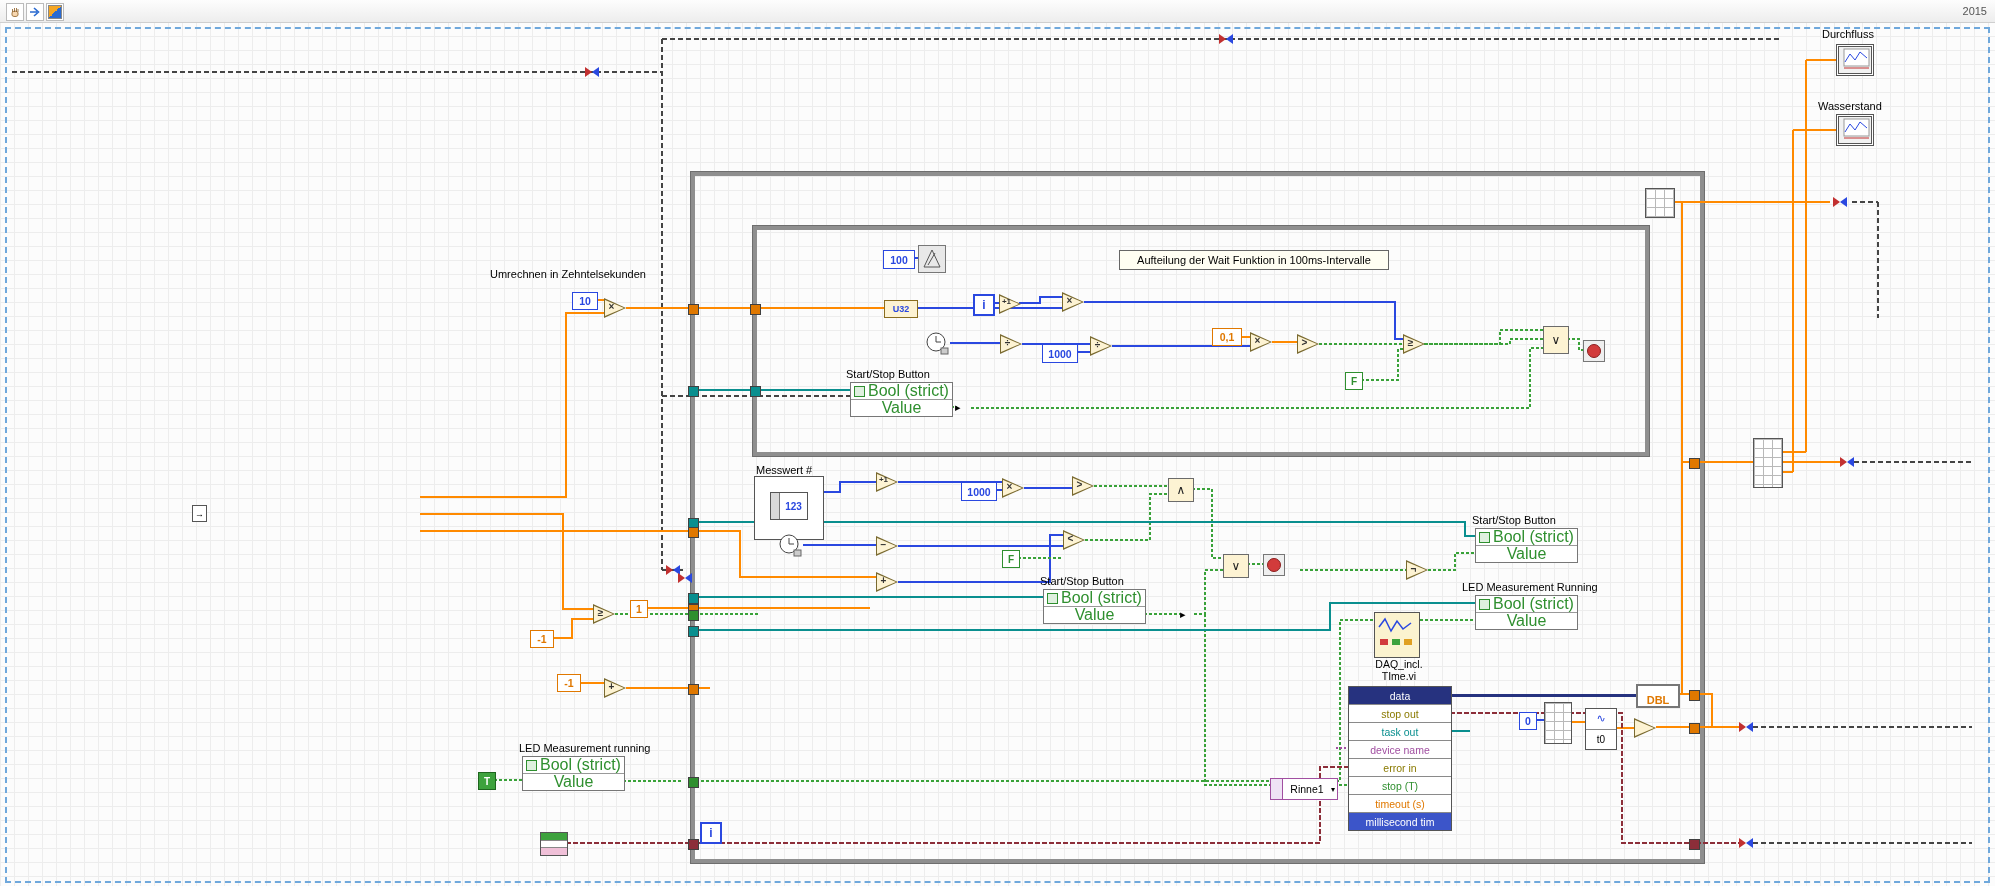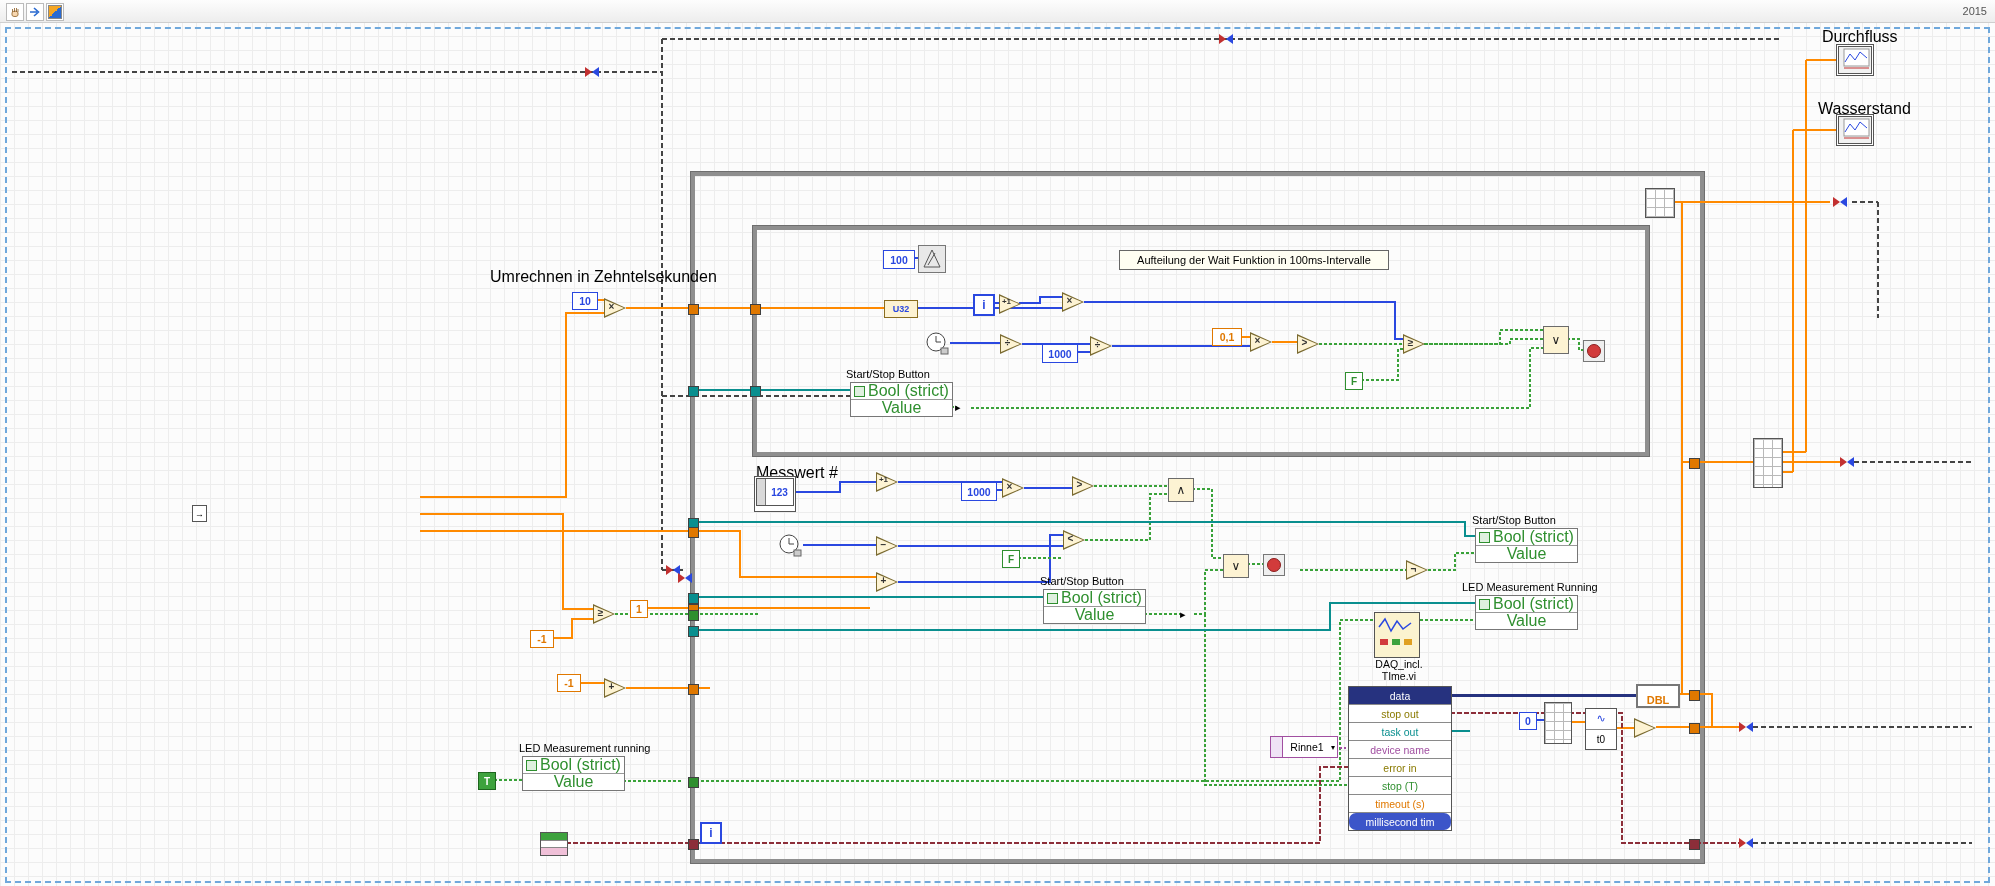--- a/index.html
+++ b/index.html
@@ -16,21 +16,21 @@
   #frame{position:absolute;left:5px;top:5px;width:1981px;height:852px;border:2px dashed #6fa8dc;z-index:0;}
   .loop{position:absolute;border:4px solid #8f8f8f;box-shadow:0 0 0 1px #6e6e6e;z-index:1;}
   #wires{position:absolute;left:0;top:0;z-index:2;}
   .node{z-index:3;}
   .tun{position:absolute;width:9px;height:9px;border:1px solid #404040;z-index:4;}
   .bow{position:absolute;width:14px;height:10px;z-index:4;display:flex;}
   .bow i{display:block;width:0;height:0;border-top:5px solid transparent;border-bottom:5px solid transparent;}
   .bow .bl{border-left:7px solid #c23030;}
   .bow .br{border-right:7px solid #2a48e0;}
   
-  .lbl{position:absolute;font-size:16px;color:#000;white-space:nowrap;z-index:3;}
+  .lbl{position:absolute;font-size:11px;color:#000;white-space:nowrap;z-index:3;}
   .lblbox{position:absolute;border:1px solid #666;background:#fffef2;font-size:11px;color:#000;display:flex;align-items:center;justify-content:center;z-index:3;white-space:nowrap;}
   
   .cb,.co{position:absolute;background:#fff;font-size:10.5px;display:flex;align-items:center;justify-content:center;z-index:3;font-weight:bold;}
   .cb{border:1.5px solid #2a48e0;color:#2a48e0;}
   .co{border:1.5px solid #e07800;color:#e07800;}
   .cf{position:absolute;background:#fff;border:1.5px solid #2f8f2f;color:#2f8f2f;font-weight:bold;font-size:10px;display:flex;align-items:center;justify-content:center;z-index:3;}
   .ct{position:absolute;background:#3da23d;border:1px solid #1e651e;color:#fff;font-weight:bold;font-size:10px;display:flex;align-items:center;justify-content:center;z-index:3;}
   .iterm{position:absolute;width:18px;height:18px;border:2px solid #2a48e0;background:#fff;color:#2a48e0;font-weight:bold;font-size:12px;display:flex;align-items:center;justify-content:center;z-index:3;}
   
   .tri{position:absolute;width:22px;height:20px;z-index:3;}
@@ -50,21 +50,21 @@
   
   .cluster{position:absolute;border:1px solid #808080;background:#fff;z-index:3;}
   .crow{height:17px;border-bottom:1px solid #aaa;display:flex;align-items:center;justify-content:center;font-size:10.5px;color:#e07800;}
   .crow:last-child{border-bottom:none;}
   .carrow{position:absolute;border:1px solid #555;background:#fff;font-size:9px;display:flex;align-items:center;justify-content:center;z-index:3;}
   
   .daqicon{position:absolute;border:1px solid #555;background:#fbf3cf;z-index:3;}
   .daqtitle{position:absolute;width:102px;text-align:center;font-size:10.5px;color:#000;z-index:3;}
   .daqrows{position:absolute;width:102px;border:1px solid #555;background:#fff;z-index:3;}
   .trow{height:17px;border-bottom:1px solid #8a8a8a;display:flex;align-items:center;justify-content:center;font-size:10.5px;background:#fff;}
-  .trow:last-child{border-bottom:none;border-radius:7px;}
+  .trow:last-child{border-bottom:none;}
   .t-data{background:#26327f;color:#fff;}
   .t-err{color:#8a7a00;}
   .t-task{color:#0a8f8f;}
   .t-name{color:#a14fa1;}
   .t-stop{color:#2f8f2f;}
   .t-time{color:#e07800;}
   .t-ms{background:#3c55c9;color:#fff;}
   .dblind{position:absolute;border:2px solid #777;background:#fff;z-index:3;display:flex;align-items:center;justify-content:center;}
   .dblind b{color:#e07800;font-size:11px;margin-top:8px;}
   .gridbox{position:absolute;border:1px solid #555;background:#fff;z-index:3;
@@ -72,21 +72,21 @@
     background-size:9px 9px;}
   .chartic{position:absolute;border:1px solid #555;padding:1px;background:#fff;z-index:3;}
   .chartic .inner{border:1px solid #555;width:32px;height:26px;background:#f1f1f1;}
   .wfnode{position:absolute;width:30px;height:40px;border:1px solid #555;background:#fff;z-index:3;display:flex;flex-direction:column;}
   .wfnode .r1{flex:1;border-bottom:1px solid #888;color:#2a48e0;display:flex;align-items:center;justify-content:center;font-size:11px;}
   .wfnode .r2{flex:1;display:flex;align-items:center;justify-content:center;font-size:10px;color:#000;}
   .rinne{position:absolute;border:1px solid #a14fa1;background:#fff;display:flex;align-items:center;z-index:3;font-size:10.5px;color:#000;}
   .rinne .ric{width:11px;height:100%;background:#efe3f5;border-right:1px solid #a14fa1;flex:none;}
   .rinne .rtx{flex:1;text-align:center;}
   .rinne .dd{padding-right:2px;font-size:8px;}
-  .localvar{position:absolute;border:1px solid #555;padding:1px;background:#fff;z-index:3;}
+  .localvar{position:absolute;border:1px solid #555;padding:15px;background:#fff;z-index:3;}
   .localvar .inner{border:1px solid #555;height:26px;display:flex;}
   .localvar .strip{width:8px;background:#d9d9d9;border-right:1px solid #777;}
   .localvar .v{flex:1;display:flex;align-items:center;justify-content:center;color:#2a48e0;font-size:10px;font-weight:bold;}
   .errconst{position:absolute;border:1px solid #555;background:#fff;z-index:3;display:flex;flex-direction:column;}
   .errconst .e1{height:7px;background:#3da23d;border-bottom:1px solid #888;}
   .errconst .e2{height:6px;background:#fff;border-bottom:1px solid #888;}
   .errconst .e3{flex:1;background:#f0c0d8;}
   .u32{position:absolute;border:1px solid #8a6d1f;background:#fdf3d3;color:#2a48e0;font-size:9px;font-weight:bold;display:flex;align-items:center;justify-content:center;z-index:3;}
   .iconbox{position:absolute;border:1px solid #777;background:#e8e8e8;z-index:3;display:flex;align-items:center;justify-content:center;}
 </style>
@@ -397,21 +397,21 @@
       <div class="trow t-data">data</div>
       <div class="trow t-err">stop out</div>
       <div class="trow t-task">task out</div>
       <div class="trow t-name">device name</div>
       <div class="trow t-err">error in</div>
       <div class="trow t-stop">stop (T)</div>
       <div class="trow t-time">timeout (s)</div>
       <div class="trow t-ms">millisecond tim</div>
     </div>
 
-    <div class="rinne" style="left:1270px;top:714px;width:66px;height:20px">
+    <div class="rinne" style="left:1270px;top:756px;width:66px;height:20px">
       <div class="ric"></div>
       <div class="rtx">Rinne1</div>
       <div class="dd">▾</div>
     </div>
 
     <div class="cb" style="left:1519px;top:690px;width:16px;height:16px">0</div>
     <div class="gridbox" style="left:1544px;top:680px;width:26px;height:40px"></div>
     <div class="wfnode" style="left:1585px;top:686px">
       <div class="r1">∿</div>
       <div class="r2">t0</div>

